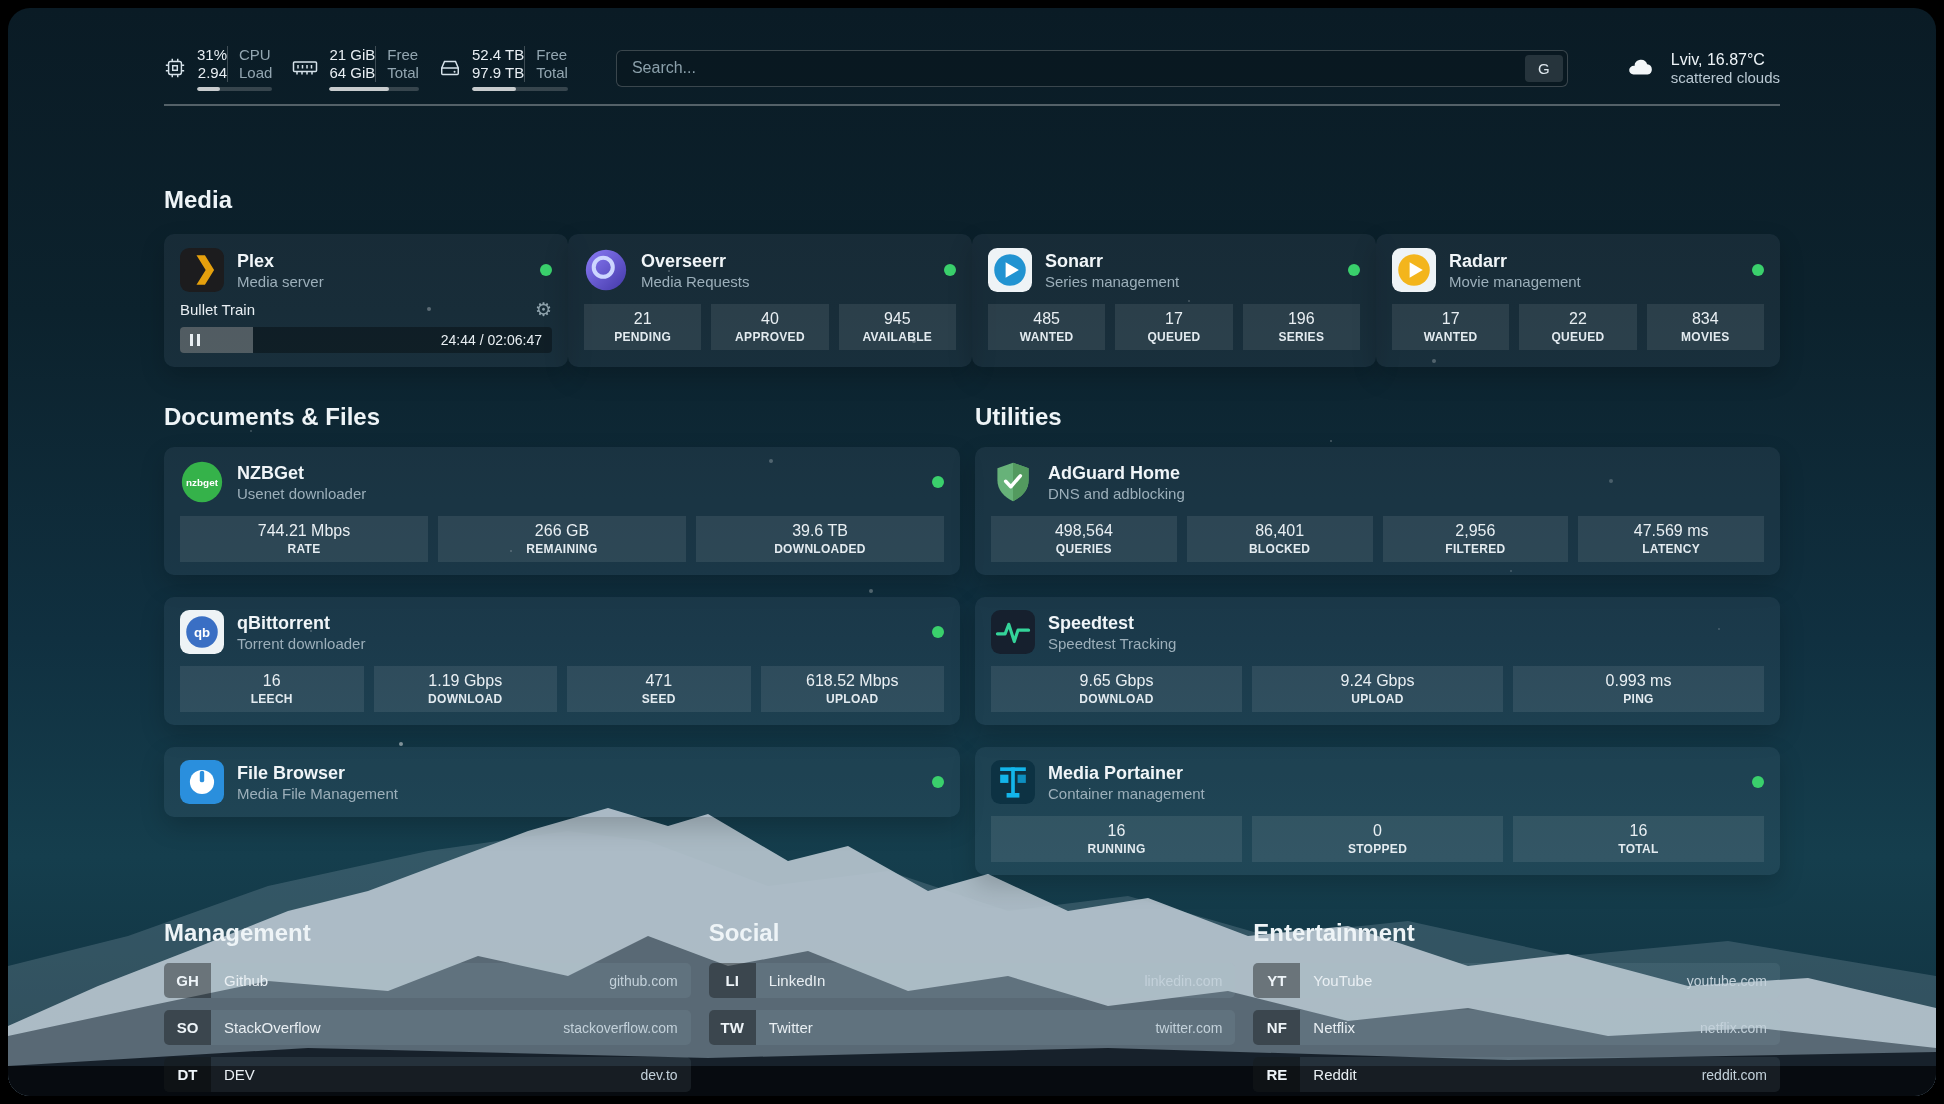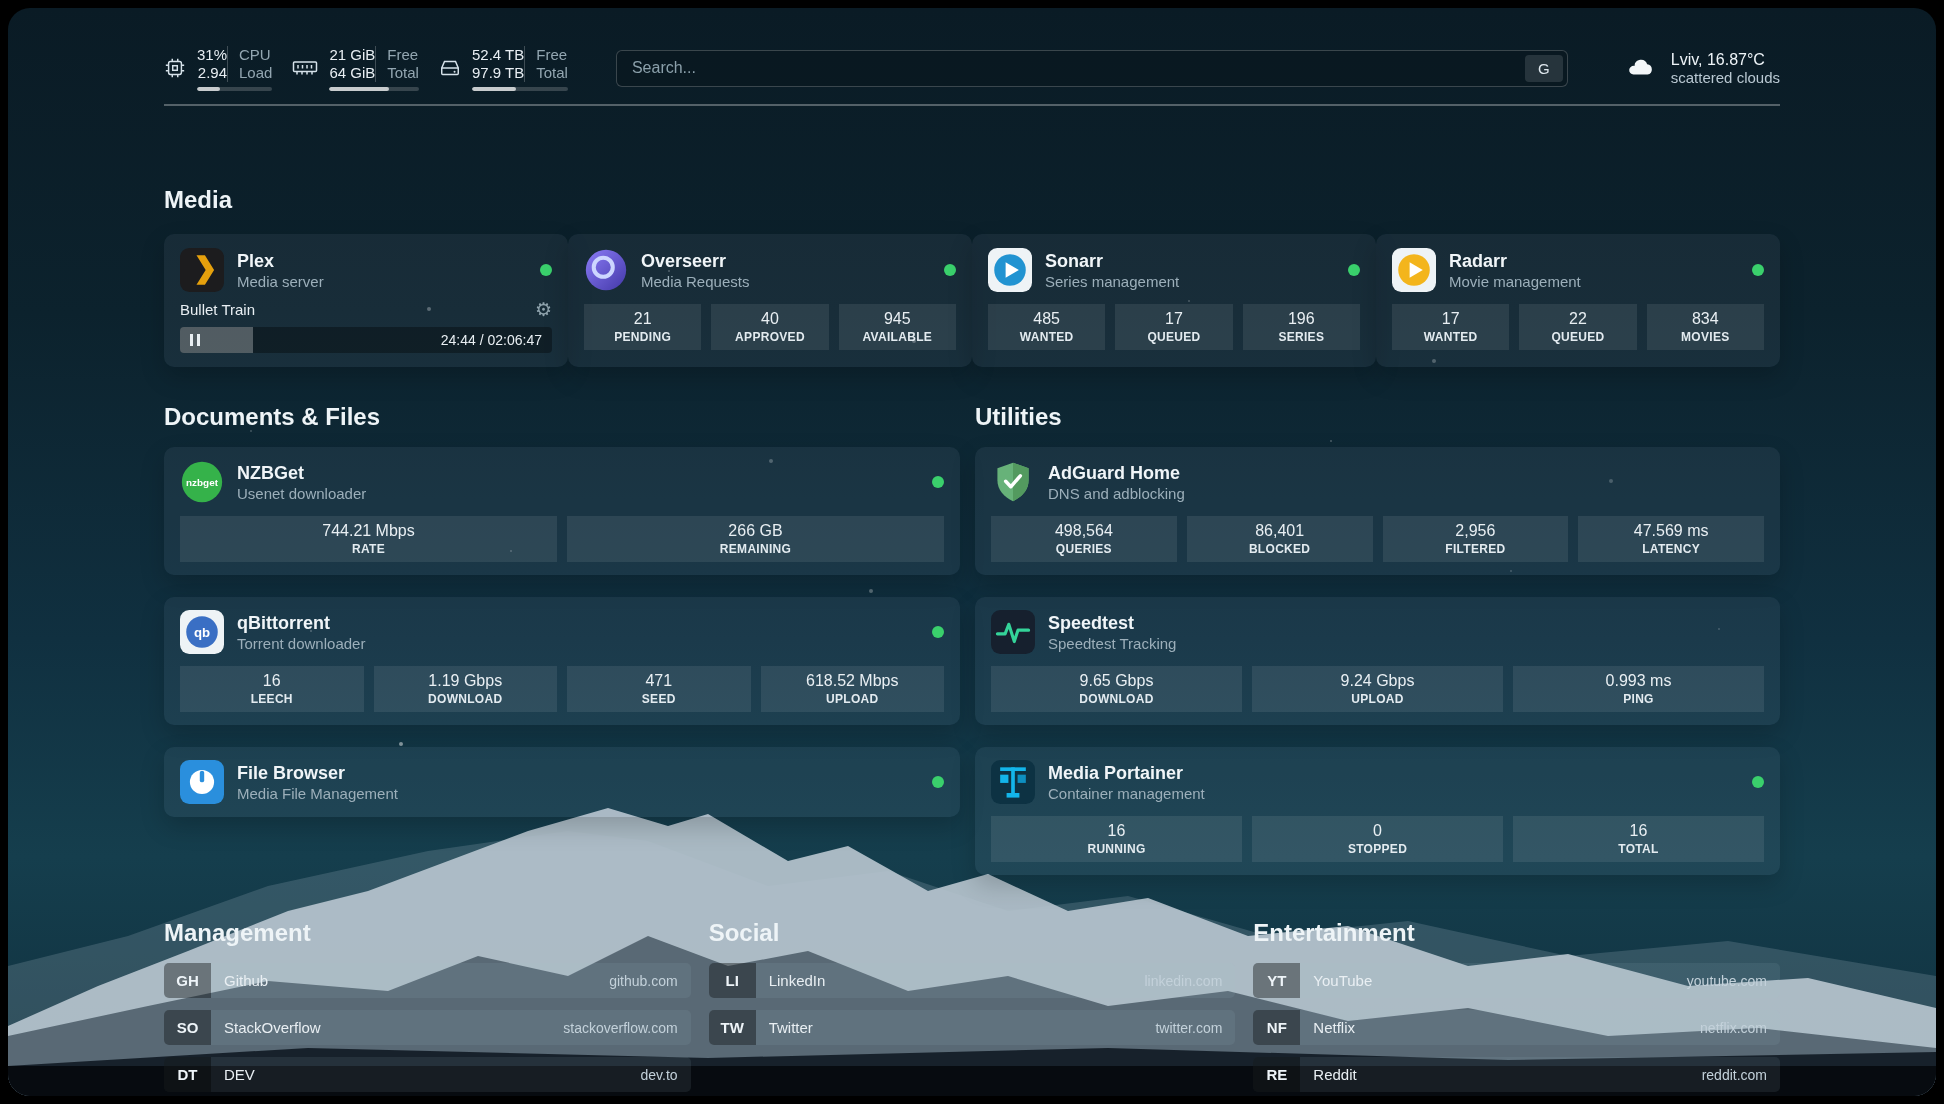--- a/index.html
+++ b/index.html
@@ -342,20 +342,24 @@
             </div>
             <div class="stats">
               <div class="stat">
                 <div class="stat-value">744.21 Mbps</div>
                 <div class="stat-label">RATE</div>
               </div>
               <div class="stat">
                 <div class="stat-value">266 GB</div>
                 <div class="stat-label">REMAINING</div>
               </div>
+              <div class="stat">
+                <div class="stat-value">39.6 TB</div>
+                <div class="stat-label">DOWNLOADED</div>
+              </div>
             </div>
           </div>
 
           <div class="card compact">
             <div class="card-header">
               <span class="svc-icon">
                 <svg viewBox="0 0 24 24">
                   <rect width="24" height="24" rx="5" fill="#eef3f6"></rect>
                   <circle cx="12" cy="12" r="8.6" fill="#3a6fc4"></circle>
                   <text x="12" y="14.6" text-anchor="middle" font-size="7.2" font-weight="bold" fill="#fff" font-family="Liberation Sans, sans-serif">qb</text>

